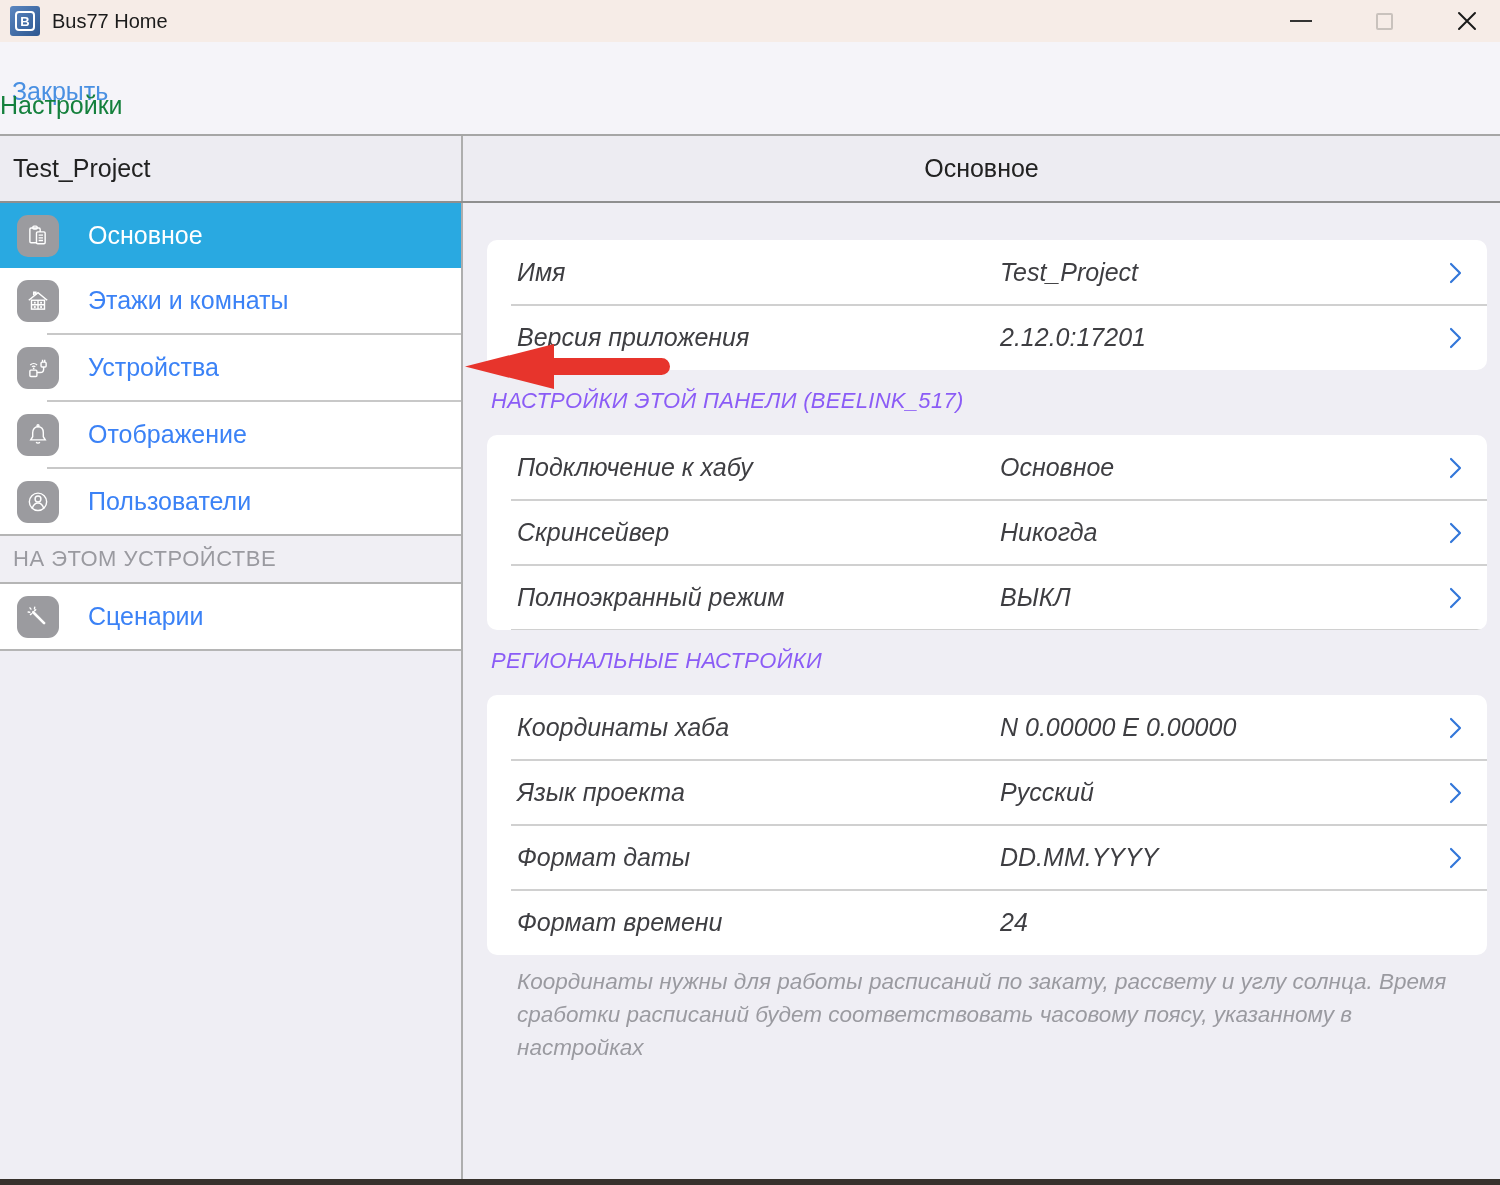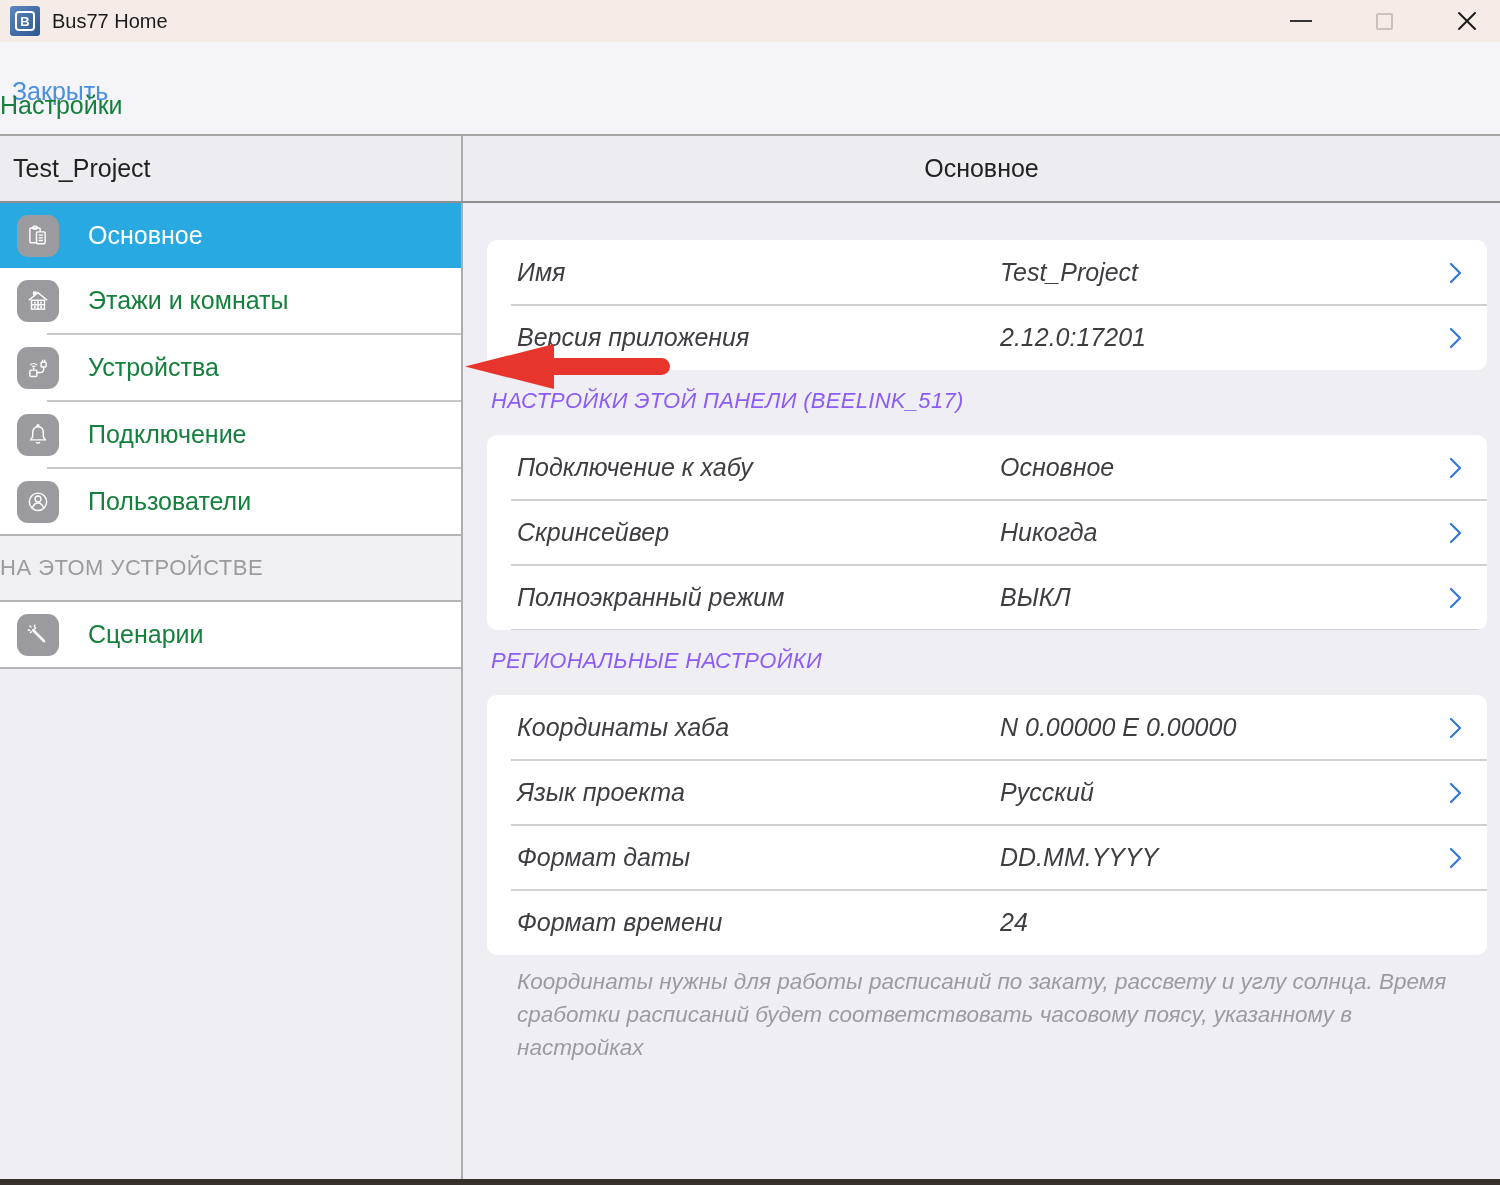--- a/index.html
+++ b/index.html
@@ -53,27 +53,27 @@
   .sidebar { width:463px; border-right:2px solid #aeaeae; background:#efeef4; }
   .mainpan { flex:1; background:#efeef4; overflow:hidden; }
 
   
   .side-item { height:65px; background:#fff; display:flex; align-items:center; cursor:pointer; position:relative; }
   .side-item.selected { background:#29a9e1; }
   .side-item.selected .side-label { color:#fff; }
   .icon-sq { width:42px; height:42px; border-radius:11px; background:#9b9b9f;
     margin-left:17px; flex:0 0 auto;
     display:flex; align-items:center; justify-content:center; }
-  .side-label { margin-left:29px; font-size:25px; color:#15803d; }
+  .side-label { margin-left:29px; font-size:25px; color:#3b82f6; }
   .sep { height:0; border-top:2px solid #c8c8c8; background:#fff; }
   .sep.inset { border-top:none; position:relative; height:2px; }
   .sep.inset::after { content:""; position:absolute; left:47px; right:0; top:0; border-top:2px solid #c8c8c8; }
   .sep.full { border-top:2px solid #b5b5b5; background:transparent; }
-  .side-section { height:68px; background:#f0eff4; border-bottom:2px solid #b5b5b5;
-    display:flex; align-items:center; 
+  .side-section { height:50px; background:#f0eff4; border-bottom:2px solid #b5b5b5;
+    display:flex; align-items:center; padding-left:13px;
     font-size:22px; color:#9a9aa0; letter-spacing:0.5px; }
 
   
   .main-inner { padding:37px 0 0 24px; width:1024px;font-style:italic; }
   .card { width:1000px; background:#fff; border-radius:10px; overflow:hidden; }
   .row { height:65px; position:relative; display:flex; align-items:center; cursor:pointer; }
   .row-label { margin-left:30px; font-size:25px; color:#3e3e42; }
   .row-value { position:absolute; left:513px; font-size:25px; color:#3e3e42; }
   .chev { position:absolute; right:22px; top:50%; transform:translateY(-50%); }
   .card-sep { height:0; position:relative; }
@@ -177,21 +177,21 @@
     <div class="sep inset"></div>
 
     <div class="side-item">
       <span class="icon-sq">
         <svg width="26" height="26" viewBox="0 0 24 24" fill="none" stroke="#fff" stroke-width="1.3">
           <path d="M12 4.4 C8.9 4.4 7.1 6.7 7.1 9.9 V13.6 L5.3 16.5 H18.7 L16.9 13.6 V9.9 C16.9 6.7 15.1 4.4 12 4.4 Z"></path>
           <circle cx="12" cy="3.4" r="0.9"></circle>
           <path d="M10.4 18.4 a1.7 1.7 0 0 0 3.2 0"></path>
         </svg>
       </span>
-      <span class="side-label">Подключение</span>
+      <span class="side-label">Отображение</span>
     </div>
     <div class="sep inset"></div>
 
     <div class="side-item">
       <span class="icon-sq">
         <svg width="26" height="26" viewBox="0 0 24 24" fill="none" stroke="#fff" stroke-width="1.3">
           <circle cx="12" cy="11.8" r="8"></circle>
           <circle cx="12" cy="9.2" r="2.7"></circle>
           <path d="M6.7 17.7 C7.8 14.3 9.7 12.9 12 12.9 C14.3 12.9 16.2 14.3 17.3 17.7"></path>
         </svg>

